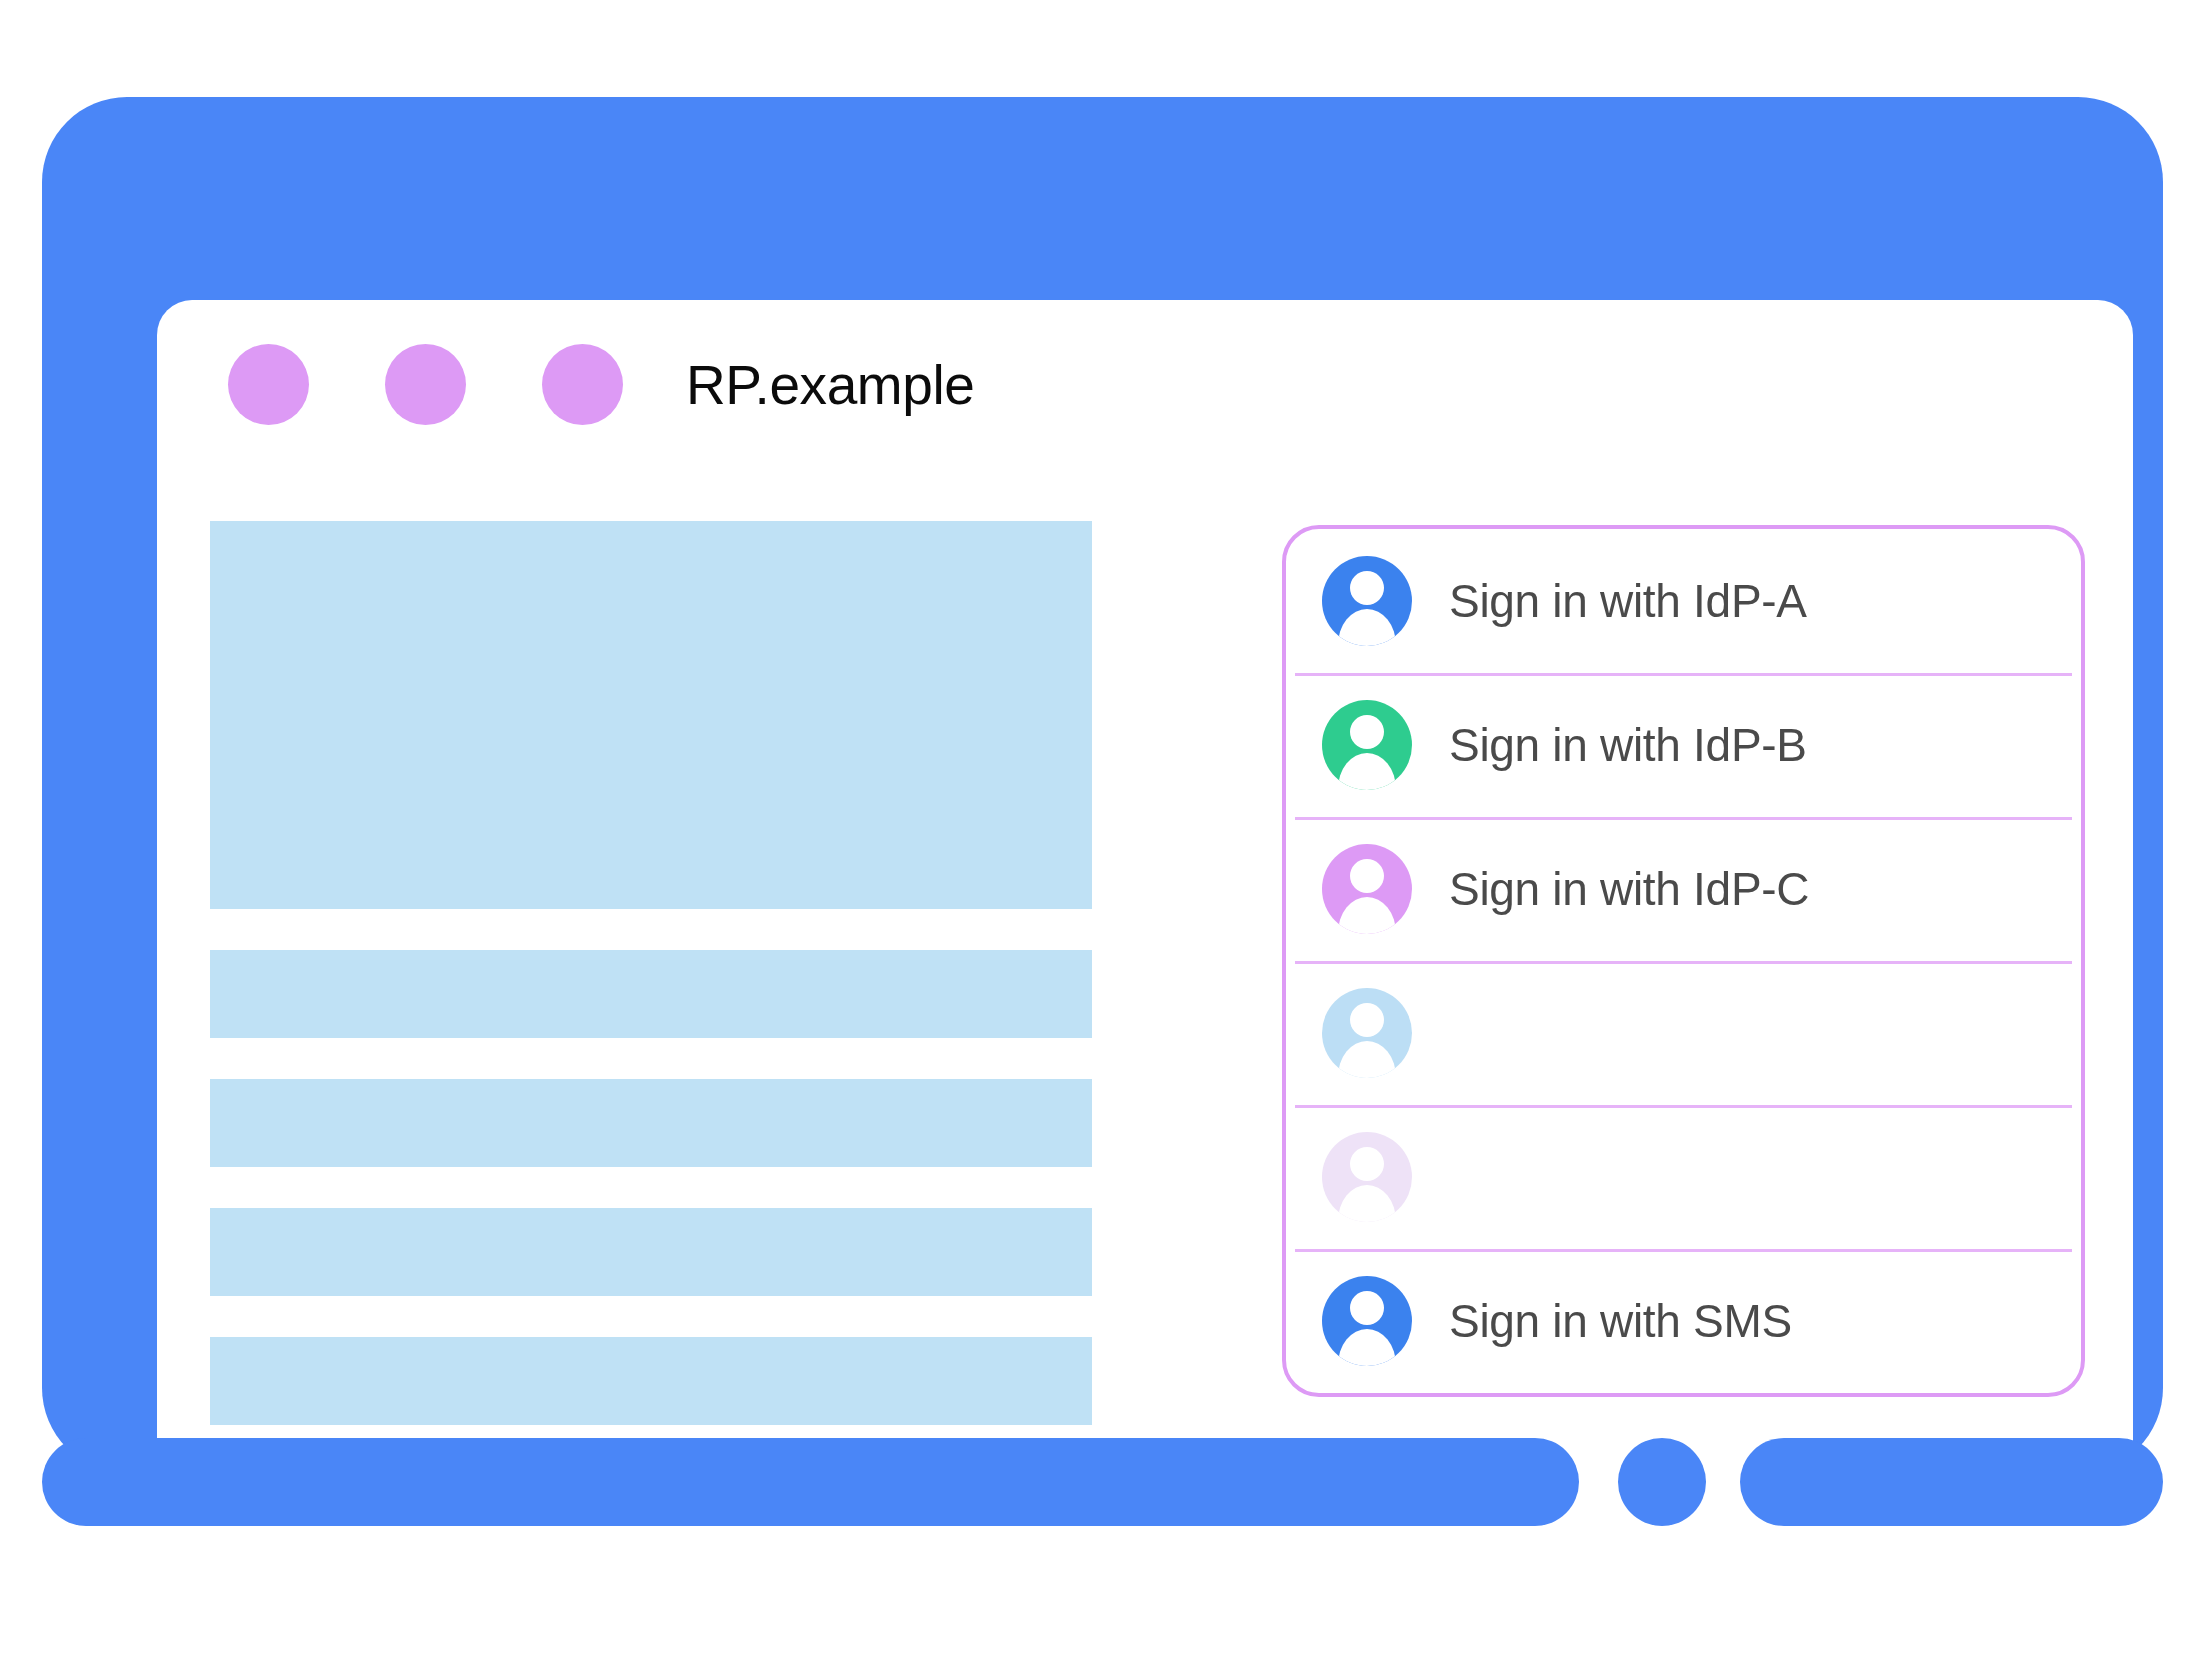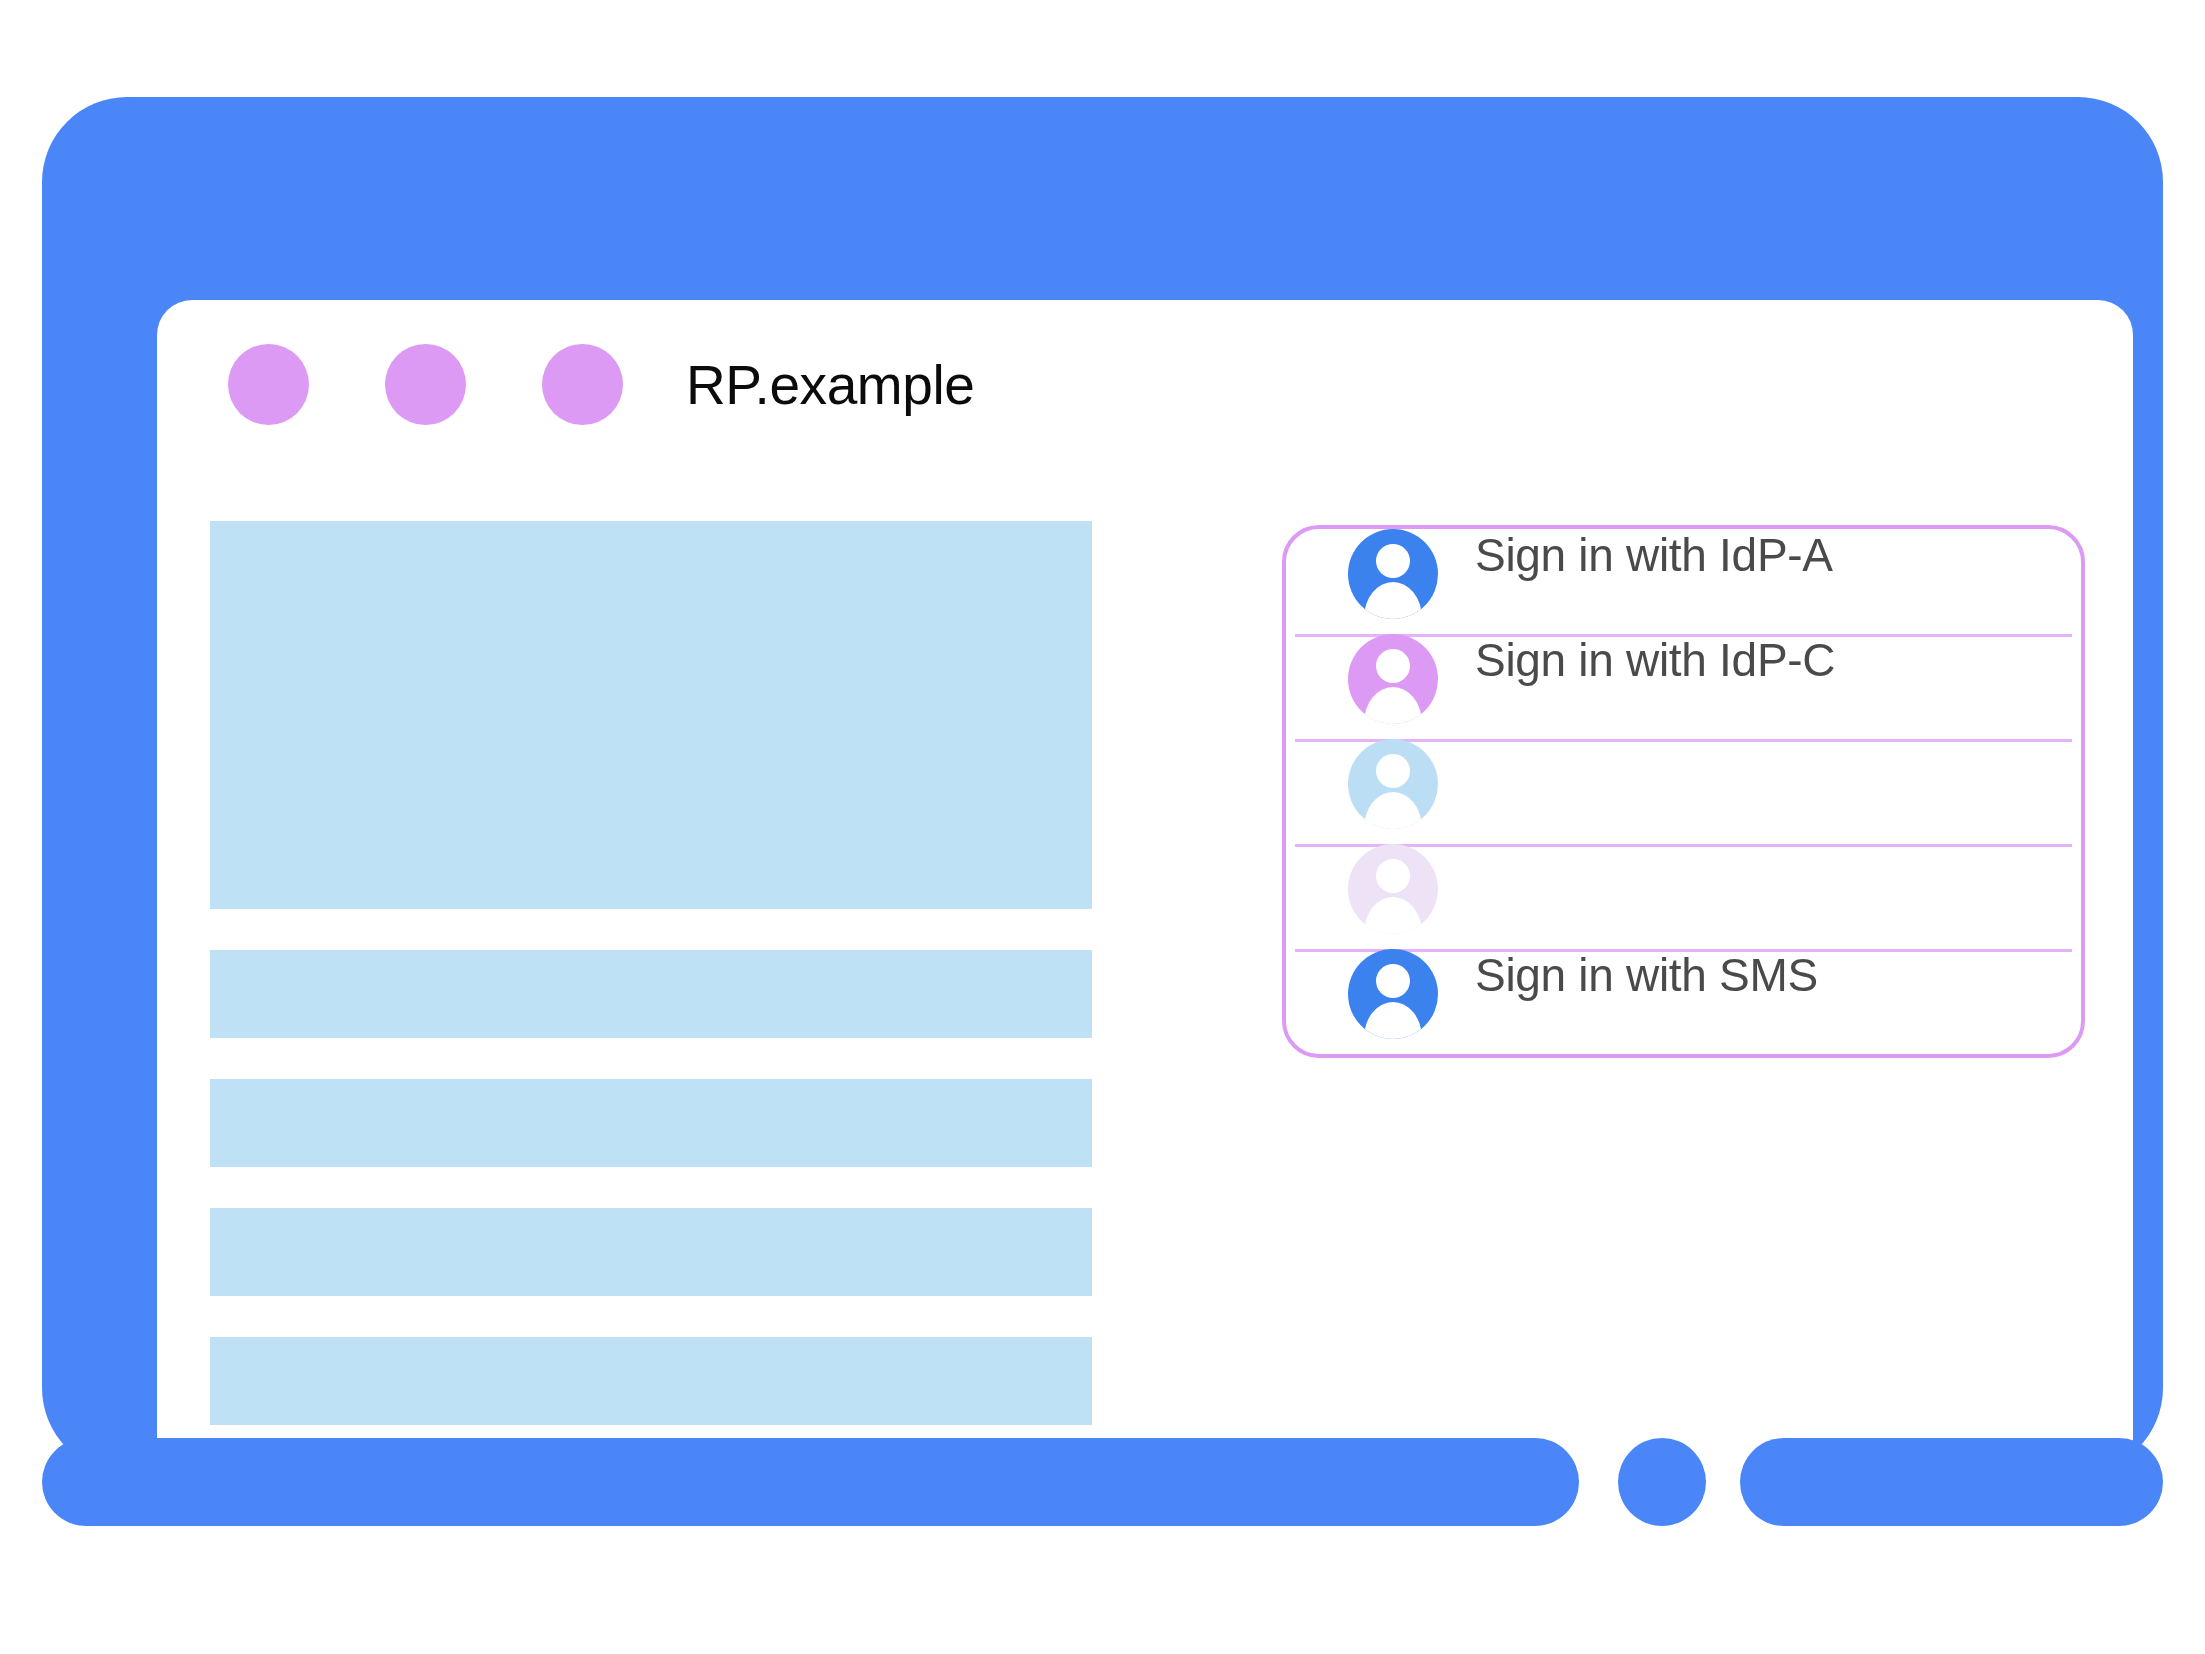--- a/index.html
+++ b/index.html
@@ -113,23 +113,23 @@
     top: 225px;
     width: 803px;
     border: 4.4px solid #dd9af5;
     border-radius: 37px;
     background: #ffffff;
     box-sizing: border-box;
     overflow: hidden;
   }
   .chooser-row {
     display: flex;
-    align-items: flex-start;
-    height: 105px;
-    padding: 0 0 0 62px;
+    align-items: center;
+    height: 144px;
+    padding: 0 0 0 36px;
     box-sizing: border-box;
     position: relative;
     background: transparent;
   }
   .chooser-row + .chooser-row::before {
     content: "";
     position: absolute;
     left: 8.8px;
     right: 8.8px;
     top: 0;
@@ -201,20 +201,27 @@
       <div class="chooser-card">
 
         <div class="chooser-row">
           <div class="avatar" style="background:#3b82ee;">
             <div class="head"></div>
               <div class="body"></div>
           </div>
           <div class="row-label">Sign in with IdP-A</div>
         </div>
 
+        <div class="chooser-row">
+          <div class="avatar" style="background:#2ecc8f;">
+            <div class="head"></div>
+              <div class="body"></div>
+          </div>
+          <div class="row-label">Sign in with IdP-B</div>
+        </div>
 
         <div class="chooser-row">
           <div class="avatar" style="background:#dd9af5;">
             <div class="head"></div>
               <div class="body"></div>
           </div>
           <div class="row-label">Sign in with IdP-C</div>
         </div>
 
         <div class="chooser-row">

